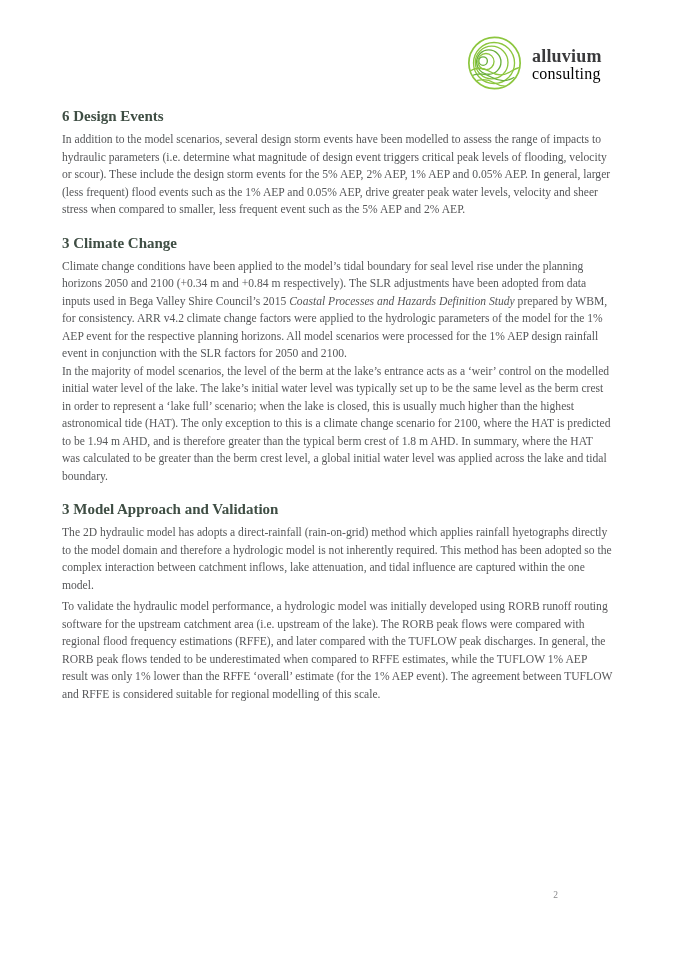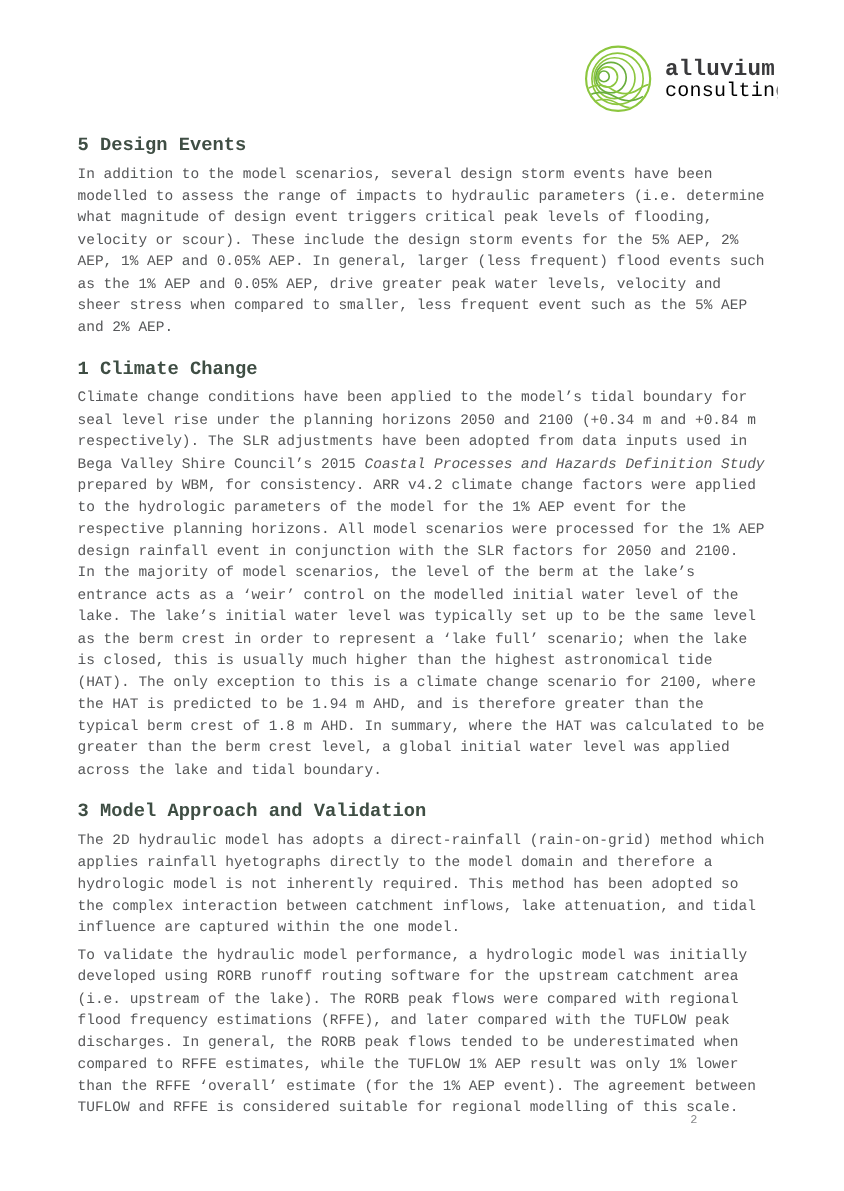--- a/index.html
+++ b/index.html
@@ -1,21 +1,21 @@
 <!DOCTYPE html>
 <html><head>
 <meta charset="utf-8">
 <style>
   html, body { margin: 0; padding: 0; background: #ffffff; }
   .page {
     position: relative;
     width: 622px;
     height: 953px;
     background: #ffffff;
-    font-family: Liberation Mono, monospace;
+    font-family: Liberation Serif, serif;
     overflow: hidden;
     box-sizing: border-box;
   }
 
   
   .logo {
     position: absolute;
     top: 35px;
     left: 466px;
     display: flex;
@@ -105,26 +105,26 @@
     <div class="wordmark">
       <div class="brand">alluvium</div>
       <div class="brand-sub">consulting</div>
     </div>
   </header>
 
   <main class="content">
 
 
     <section>
-      <h2 class="section-heading">5 Design Events</h2>
+      <h2 class="section-heading">6 Design Events</h2>
       <p class="para">In addition to the model scenarios, several design storm events have been modelled to assess the range of impacts to hydraulic parameters (i.e. determine what magnitude of design event triggers critical peak levels of flooding, velocity or scour). These include the design storm events for the 5% AEP, 2% AEP, 1% AEP and 0.05% AEP. In general, larger (less frequent) flood events such as the 1% AEP and 0.05% AEP, drive greater peak water levels, velocity and sheer stress when compared to smaller, less frequent event such as the 5% AEP and 2% AEP.</p>
     </section>
 
     <section>
-      <h2 class="section-heading">1 Climate Change</h2>
+      <h2 class="section-heading">3 Climate Change</h2>
       <p class="para"><span>Climate change conditions have been applied to the model’s tidal boundary for seal level rise under the planning horizons 2050 and 2100 (+0.34 m and +0.84 m respectively). The SLR adjustments have been adopted from data inputs used in Bega Valley Shire Council’s 2015 </span><em class="italic-cite">Coastal Processes and Hazards Definition Study</em><span> prepared by WBM, for consistency. ARR v4.2 climate change factors were applied to the hydrologic parameters of the model for the 1% AEP event for the respective planning horizons. All model scenarios were processed for the 1% AEP design rainfall event in conjunction with the SLR factors for 2050 and 2100.</span></p>
     </section>
 
     <section>
       <p class="para">In the majority of model scenarios, the level of the berm at the lake’s entrance acts as a ‘weir’ control on the modelled initial water level of the lake. The lake’s initial water level was typically set up to be the same level as the berm crest in order to represent a ‘lake full’ scenario; when the lake is closed, this is usually much higher than the highest astronomical tide (HAT). The only exception to this is a climate change scenario for 2100, where the HAT is predicted to be 1.94 m AHD, and is therefore greater than the typical berm crest of 1.8 m AHD. In summary, where the HAT was calculated to be greater than the berm crest level, a global initial water level was applied across the lake and tidal boundary.</p>
     </section>
 
     <section>
       <h2 class="section-heading">3 Model Approach and Validation</h2>
       <p class="para">The 2D hydraulic model has adopts a direct-rainfall (rain-on-grid) method which applies rainfall hyetographs directly to the model domain and therefore a hydrologic model is not inherently required. This method has been adopted so the complex interaction between catchment inflows, lake attenuation, and tidal influence are captured within the one model.</p>

